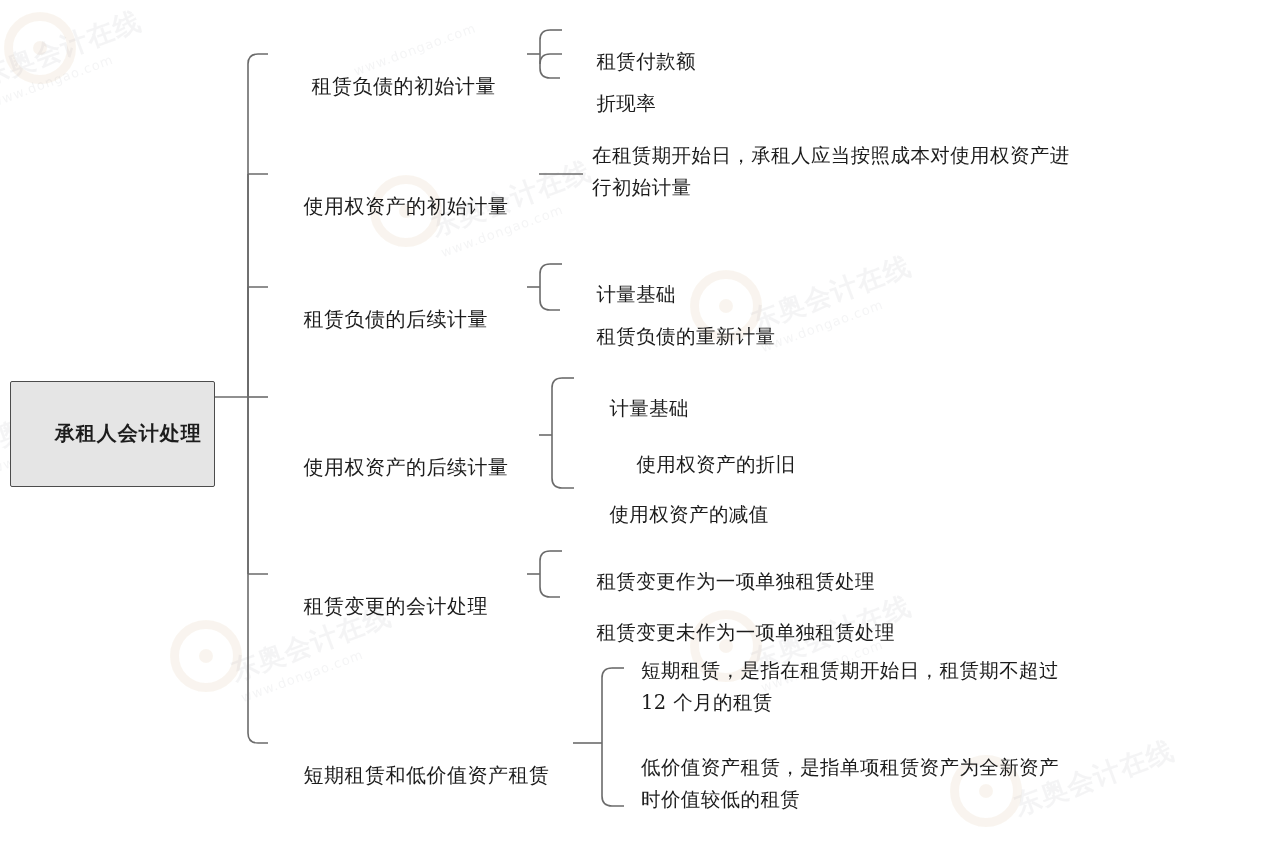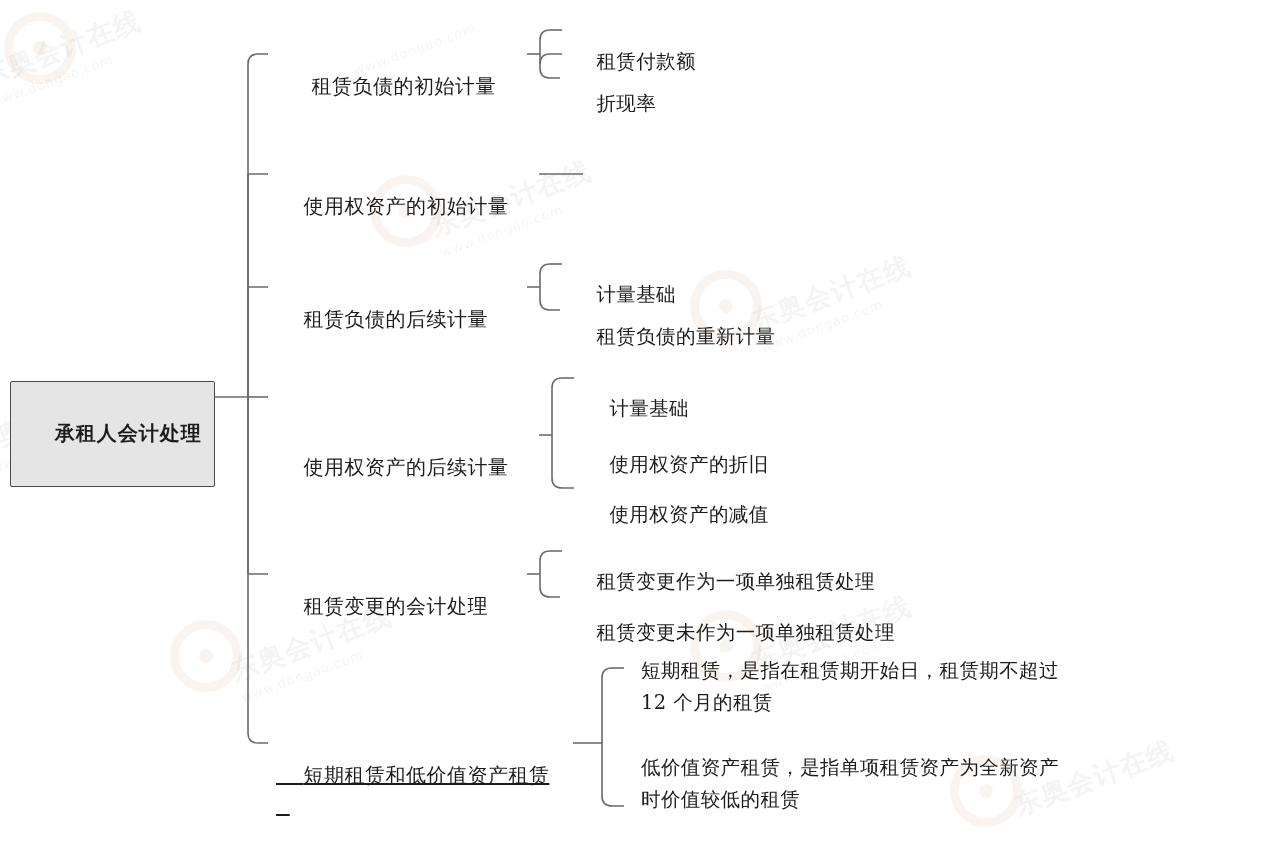--- a/index.html
+++ b/index.html
@@ -199,43 +199,46 @@
   </div>
   <div class="node lvl1" style="left:276px; top:273px;">
     <span>租赁负债的后续计量</span>
   </div>
   <div class="node lvl1" style="left:276px; top:421px;">
     <span>使用权资产的后续计量</span>
   </div>
   <div class="node lvl1" style="left:276px; top:560px;">
     <span>租赁变更的会计处理</span>
   </div>
-  <div class="node lvl1" style="left:276px; top:729px;text-decoration:underline;">
+  <div class="node lvl1" style="left:276px; top:729px;">
     <span>短期租赁和低价值资产租赁</span>
   </div>
 
   <div class="node lvl2" style="left:570px; top:17px;">
     <span>租赁付款额</span>
   </div>
   <div class="node lvl2" style="left:570px; top:59px;">
     <span>折现率</span>
   </div>
 
+  <div class="node lvl2 multi" style="left:592px; top:140px; width:490px;">
+    <span>在租赁期开始日，承租人应当按照成本对使用权资产进行初始计量</span>
+  </div>
 
   <div class="node lvl2" style="left:570px; top:250px;">
     <span>计量基础</span>
   </div>
   <div class="node lvl2" style="left:570px; top:292px;">
     <span>租赁负债的重新计量</span>
   </div>
 
   <div class="node lvl2" style="left:583px; top:364px;">
     <span>计量基础</span>
   </div>
-  <div class="node lvl2" style="left:583px; top:420px;">
+  <div class="node lvl2" style="left:610px; top:420px;">
     <span>使用权资产的折旧</span>
   </div>
   <div class="node lvl2" style="left:583px; top:470px;">
     <span>使用权资产的减值</span>
   </div>
 
   <div class="node lvl2" style="left:570px; top:537px;">
     <span>租赁变更作为一项单独租赁处理</span>
   </div>
   <div class="node lvl2" style="left:570px; top:588px;">

